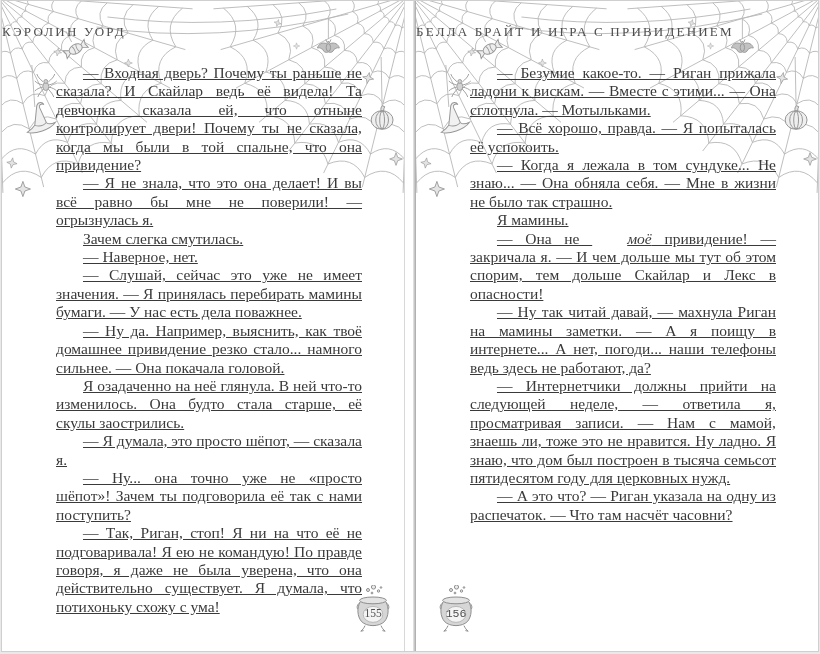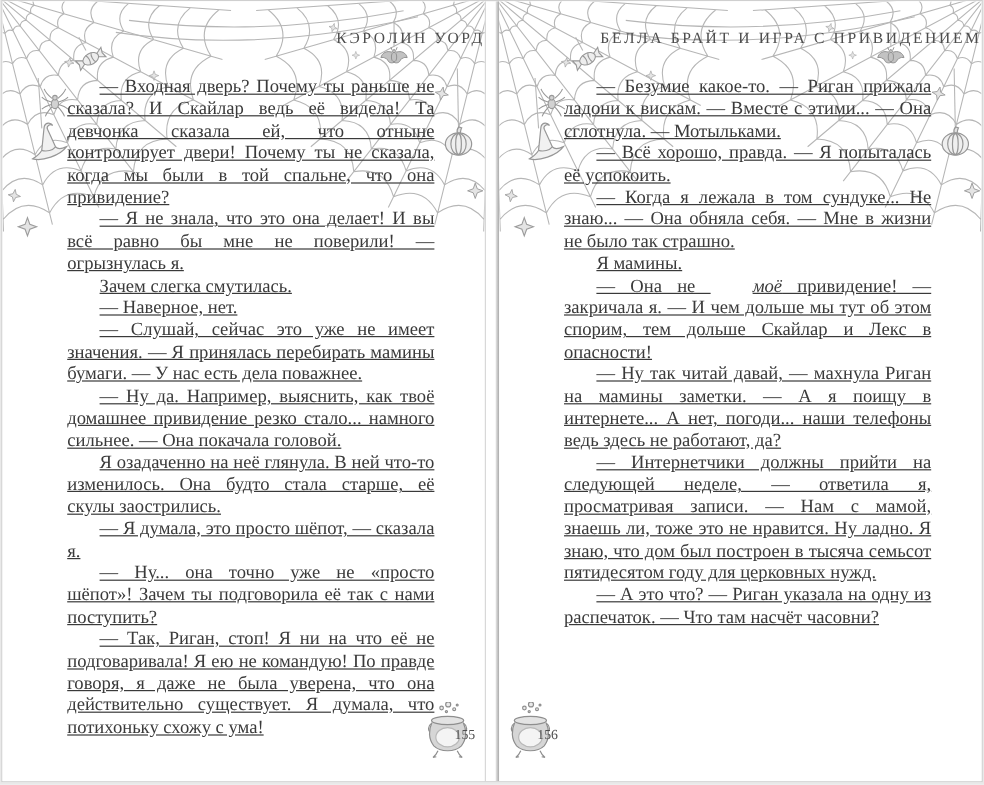--- a/index.html
+++ b/index.html
@@ -3,31 +3,31 @@
 <meta charset="utf-8">
 <style>
   html,body{margin:0;padding:0;background:#e9e9e9;font-family:"Liberation Serif","DejaVu Serif",serif;}
   .book{position:relative;width:818px;height:652px;margin:0 auto;background:#fff;
         border:1px solid #cfcfcf;display:flex;box-sizing:border-box;overflow:hidden;}
   .page{position:relative;flex:1 1 0;overflow:hidden;background:#fff;}
   .spine{flex:0 0 11px;position:relative;border-left:1px solid #d8d8d8;}
   .spine::after{content:"";position:absolute;top:0;bottom:0;right:0;width:3px;
         background:linear-gradient(to right,#e9e9e9,#a6a6a6);}
   .deco{position:absolute;left:0;top:0;width:100%;height:100%;z-index:0;}
-  .running-header{position:relative;z-index:1;text-align:right;margin-top:23px;
+  .running-header{position:relative;z-index:1;text-align:left;margin-top:23px;
         font-size:13px;letter-spacing:2.2px;color:#4d4d4d;white-space:nowrap;}
   .page-body{position:relative;z-index:1;margin:24px 42px 0 54px;font-size:15.5px;
         line-height:18.4px;color:#3a3a3a;text-align:justify;text-decoration:underline;}
   .para{margin:0;padding:0;text-indent:27px;}
   .para .ital{font-style:italic;margin-left:35px;}
   .cauldron{position:absolute;bottom:8px;width:46px;height:58px;z-index:1;}
   .page--left .cauldron{right:8px;}
-  .page--right .cauldron{left:3px;}
+  .page--right .cauldron{left:17px;font-family:Liberation Mono, monospace;}
   .cauldron svg{position:absolute;left:0;top:0;}
-  .pgnum{position:absolute;left:0;right:0;top:21.5px;text-align:right;
+  .pgnum{position:absolute;left:0;right:0;top:21.5px;text-align:center;
         font-size:11.5px;color:#4f4f4f;}
 </style>
 </head>
 <body>
 
 <svg width="0" height="0" style="position:absolute" aria-hidden="true">
   <defs>
     <g id="sym-star">
       <path d="M0,-8 L2.1,-2.1 L8,0 L2.1,2.1 L0,8 L-2.1,2.1 L-8,0 L-2.1,-2.1 Z" fill="#e4e4e4" stroke="#9c9c9c" stroke-width="1"></path>
     </g>

